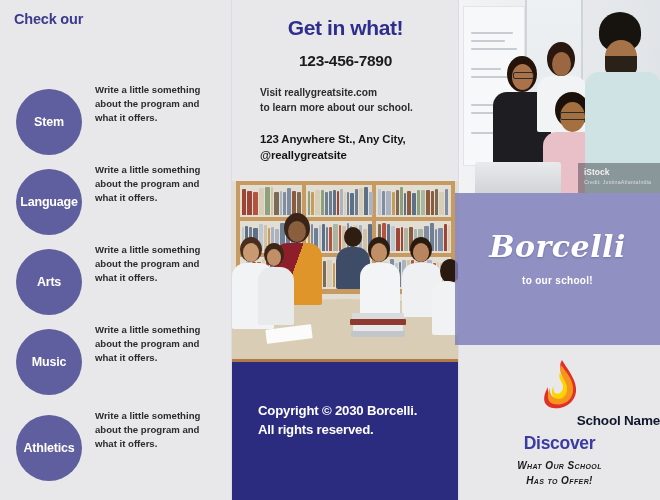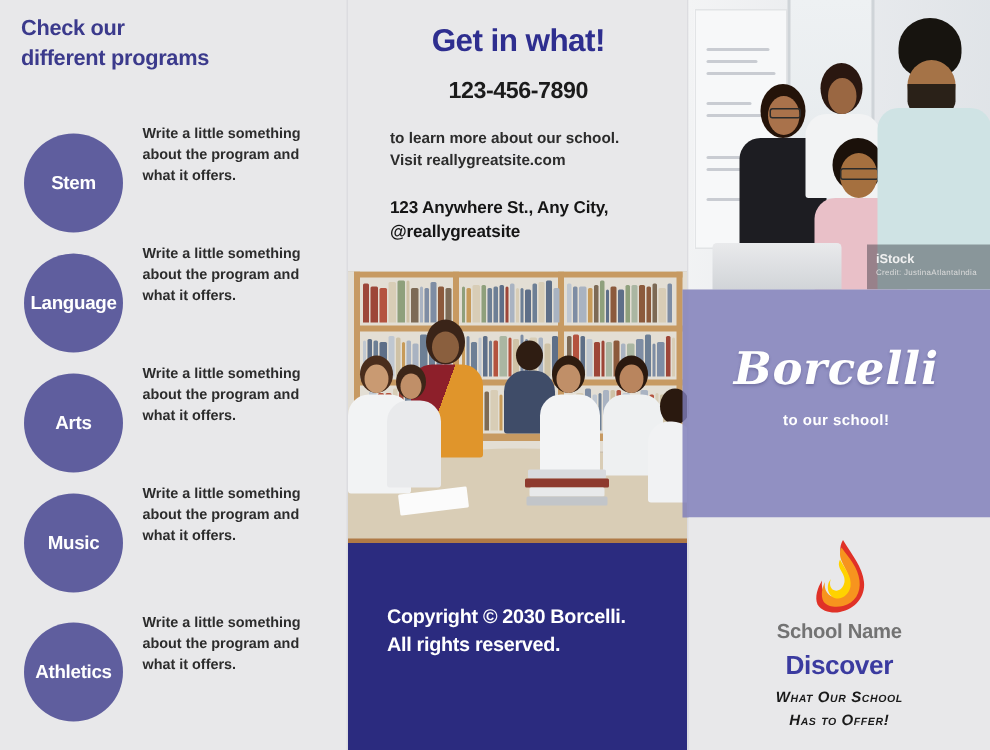--- a/index.html
+++ b/index.html
@@ -76,39 +76,38 @@
     background:rgba(126,124,186,.82);}
   .welcome-main{position:absolute;left:0;top:36px;width:205px;text-align:center;
     font-family:"DejaVu Serif",serif;font-style:italic;font-weight:700;font-size:30px;
     color:#ffffff;letter-spacing:.5px;text-shadow:0 1px 2px rgba(60,58,110,.35);}
   .welcome-sub{position:absolute;left:0;top:82px;width:205px;text-align:center;
     font-size:10px;color:#ffffff;font-weight:600;letter-spacing:.3px;}
 
   
   .logo-block{position:absolute;left:0;top:345px;width:201px;height:155px;background:#e8e8ea;}
   .flame{position:absolute;left:50%;top:14px;transform:translateX(-50%);}
-  .school-name{position:absolute;left:0;top:68px;width:201px;text-align:center;
-    font-size:13.5px;font-weight:700;color:#737373;letter-spacing:-.2px;}
+  .school-name{position:absolute;left:0;top:68px;width:201px;text-align:right;
+    font-size:13.5px;font-weight:700;color:#0f172a;letter-spacing:-.2px;}
   .discover{position:absolute;left:0;top:88px;width:201px;text-align:center;
     font-size:17.5px;font-weight:700;color:#3b3ba0;letter-spacing:-.3px;}
   .tagline{position:absolute;left:0;top:114px;width:201px;text-align:center;
     font-size:10px;font-weight:700;font-style:italic;color:#1a1a1a;
     font-variant:small-caps;line-height:1.45;letter-spacing:.4px;}
 
   .vsep{position:absolute;top:0;width:1px;height:500px;background:#dcdce0;}
 </style>
 </head>
 <body>
 
 <div id="brochure">
 
   <div class="panel-left">
     <div class="left-heading">
       <div>Check our</div>
-      <div>different programs</div>
     </div>
 
     <div class="program-row" style="top:73px;">
       <div class="program-circle">
         <span>Stem</span>
       </div>
       <div class="program-desc">Write a little something about the program and what it offers.</div>
     </div>
 
     <div class="program-row" style="top:153px;">
@@ -139,22 +138,22 @@
       <div class="program-desc">Write a little something about the program and what it offers.</div>
     </div>
   </div>
 
   <div class="vsep" style="left:231px;"></div>
 
   <div class="panel-mid">
     <div class="mid-title">Get in what!</div>
     <div class="mid-phone">123-456-7890</div>
     <div class="mid-visit">
+      <div>Visit reallygreatsite.com</div>
       <div>to learn more about our school.</div>
-      <div>Visit reallygreatsite.com</div>
     </div>
     <div class="mid-addr">
       <div>123 Anywhere St., Any City,</div>
       <div>@reallygreatsite</div>
     </div>
 
     <div class="photo-lib">
       <div class="lib-wall"></div>
 
       <div class="shelf" style="left:4px;top:0;width:219px;height:4px;"></div>

